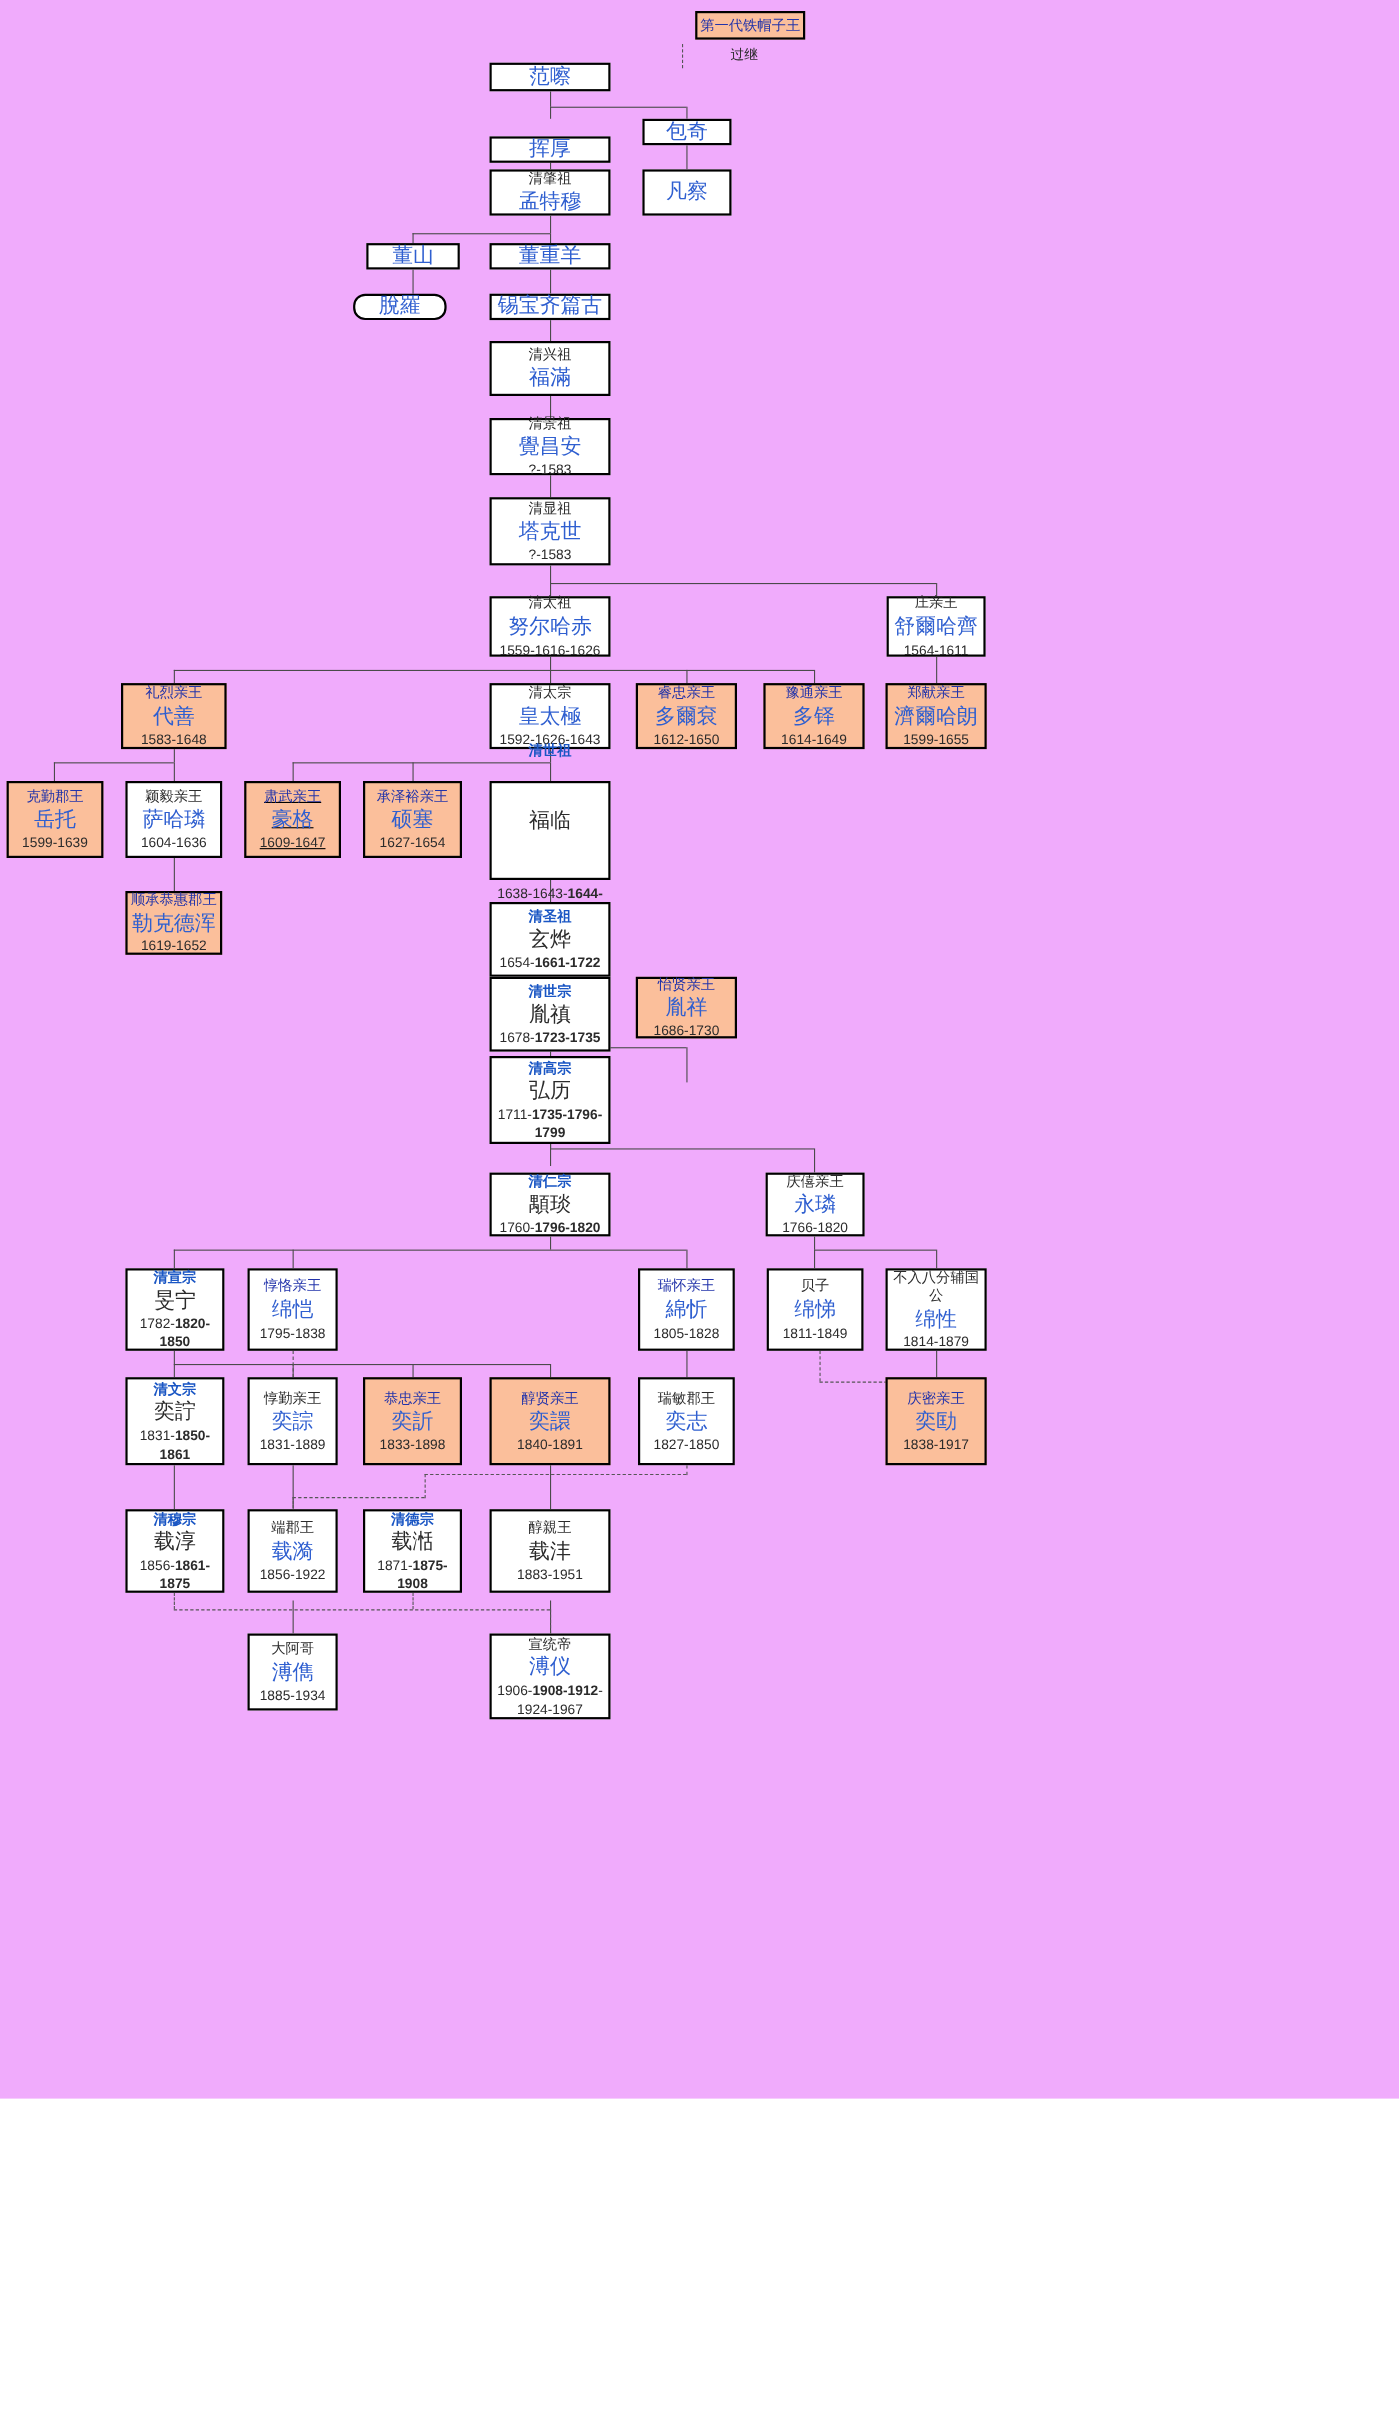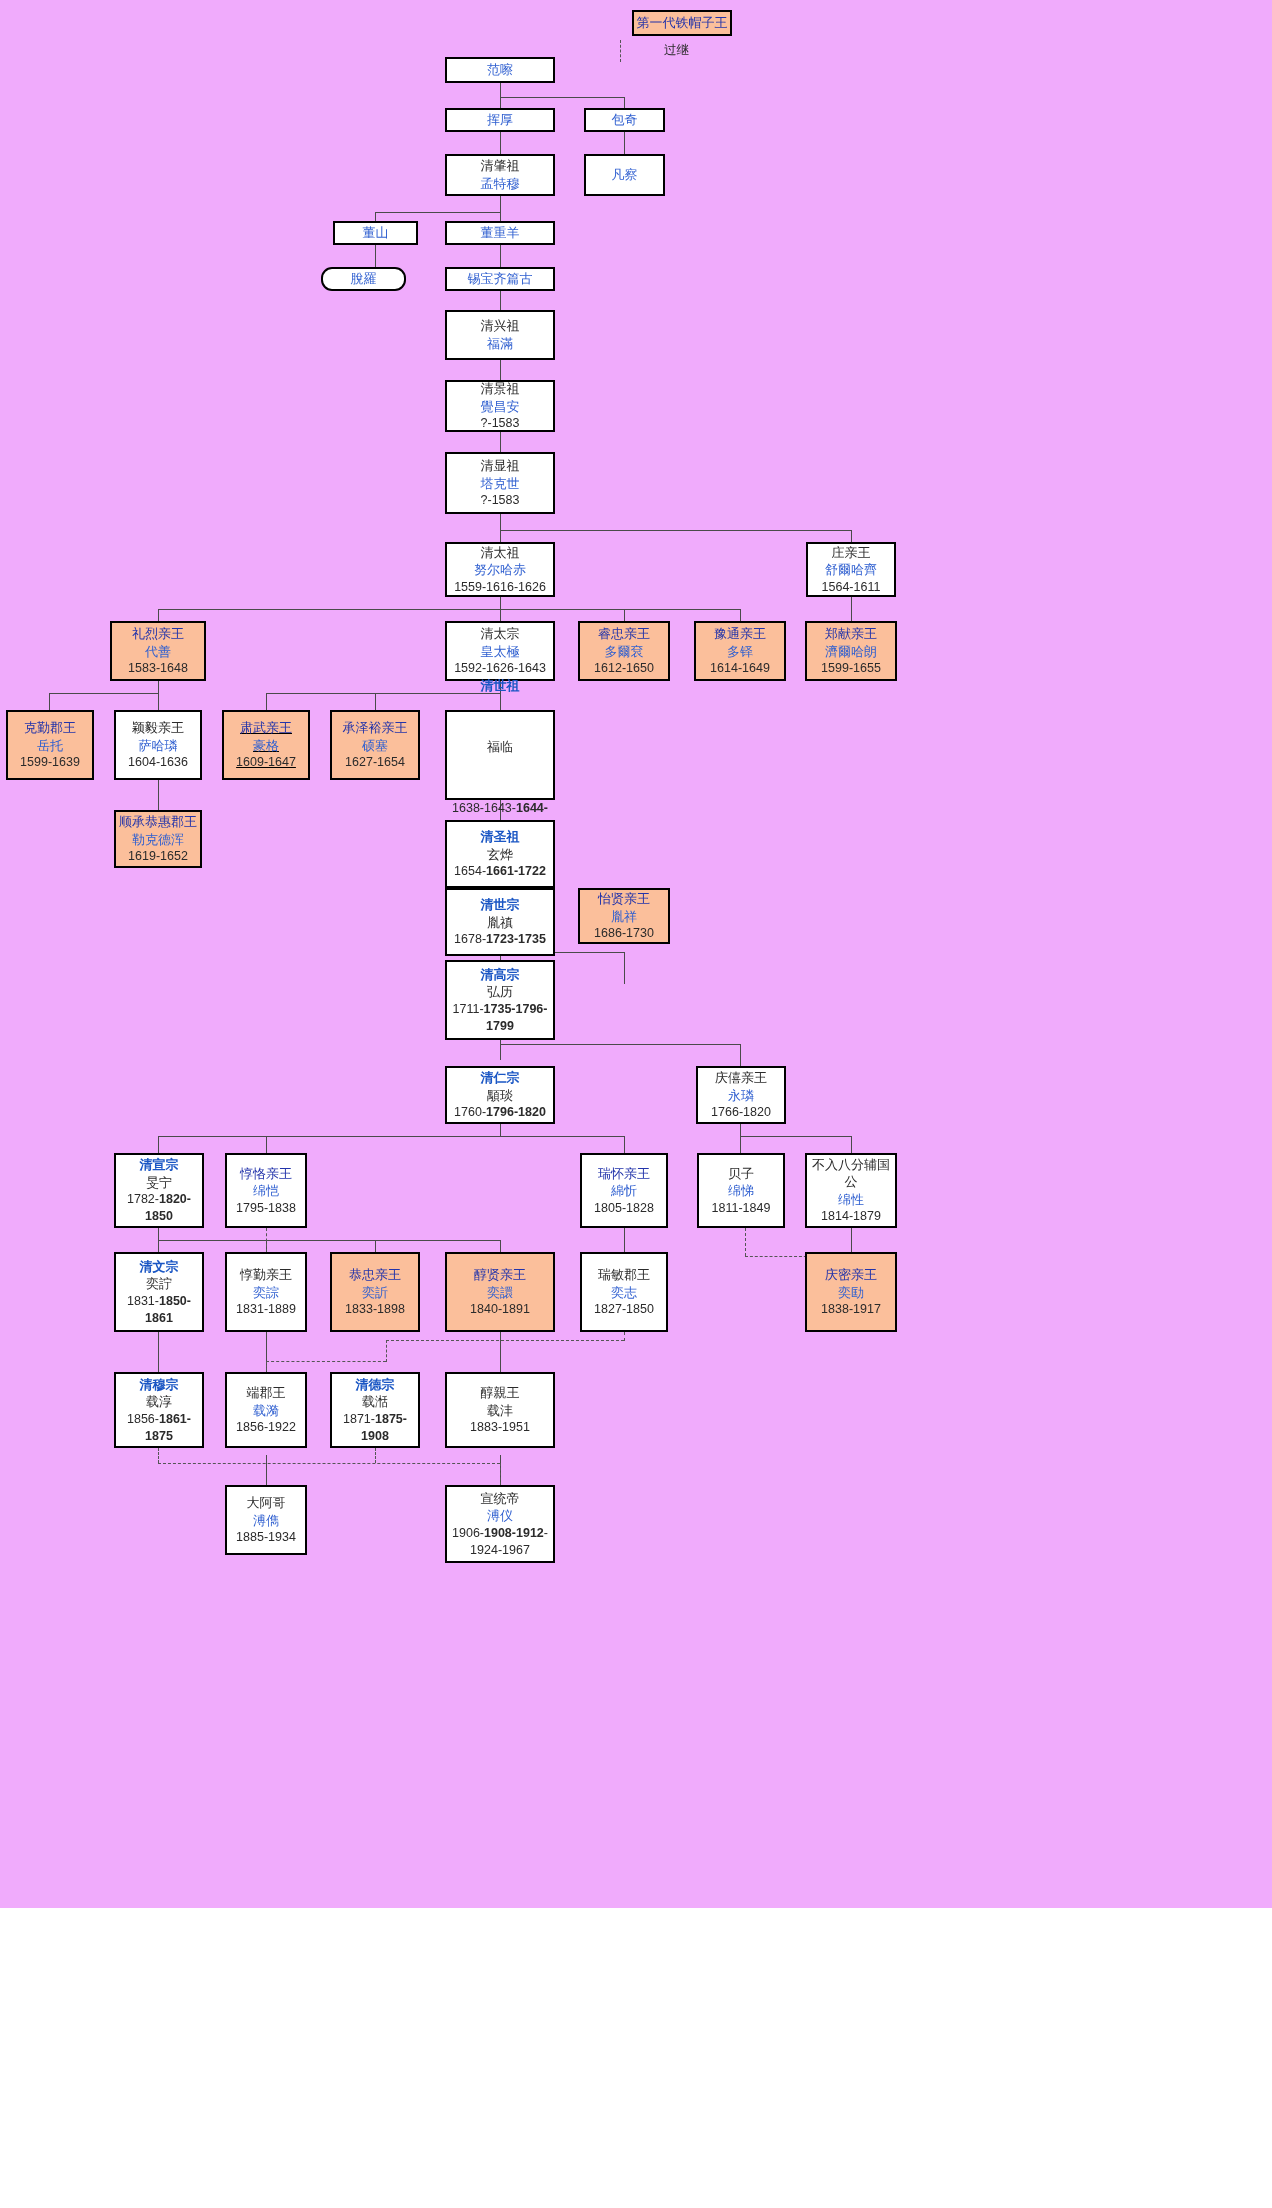--- a/index.html
+++ b/index.html
@@ -6,21 +6,21 @@
   body{font-family:"Liberation Sans","DejaVu Sans",sans-serif;}
   #stage{position:relative;width:1272px;height:1908px;background:#f0abfc;overflow:hidden;}
 
   .node{position:absolute;box-sizing:border-box;border:2px solid #000;background:#fff;
         display:flex;flex-direction:column;align-items:center;justify-content:center;
         text-align:center;line-height:1.35;z-index:3;}
   .node.iron{background:#fbbf9b;}
   .t-title{font-size:13px;color:#2b2b2b;}
   .t-title.em{color:#1a56c4;font-weight:bold;}
   .t-title.blue{color:#2233aa;}
-  .t-name{font-size:13px;color:#2f5fd0;}
+  .t-name{font-size:19px;color:#2f5fd0;}
   .t-name.dark{color:#2b2b2b;}
   .t-dates{font-size:12.5px;color:#2b2b2b;}
   .t-dates b{font-weight:bold;}
 
   .lbl{position:absolute;font-size:12.5px;color:#2b2b2b;z-index:3;}
 
   .ln{position:absolute;background:#4a4a4a;z-index:1;}
   .ln.h{height:1px;}
   .ln.v{width:1px;}
 
@@ -136,21 +136,21 @@
 
   <div class="dln h" style="left:158px;top:1463px;width:342px;"></div>
   <div class="dln v" style="left:158px;top:1448px;height:15px;"></div>
   <div class="dln v" style="left:375px;top:1448px;height:15px;"></div>
   <div class="dln v" style="left:500px;top:1463px;height:22px;"></div>
 
   <div class="node" style="left:445px;top:57px;width:110px;height:26px;">
     <div class="t-name">范嚓</div>
   </div>
 
-  <div class="node" style="left:445px;top:108px;width:110px;height:24px;">
+  <div class="node" style="left:445px;top:124px;width:110px;height:24px;">
     <div class="t-name">挥厚</div>
   </div>
   <div class="node" style="left:584px;top:108px;width:81px;height:24px;">
     <div class="t-name">包奇</div>
   </div>
 
   <div class="node" style="left:445px;top:154px;width:110px;height:42px;">
     <div class="t-title">清肇祖</div>
     <div class="t-name">孟特穆</div>
   </div>

